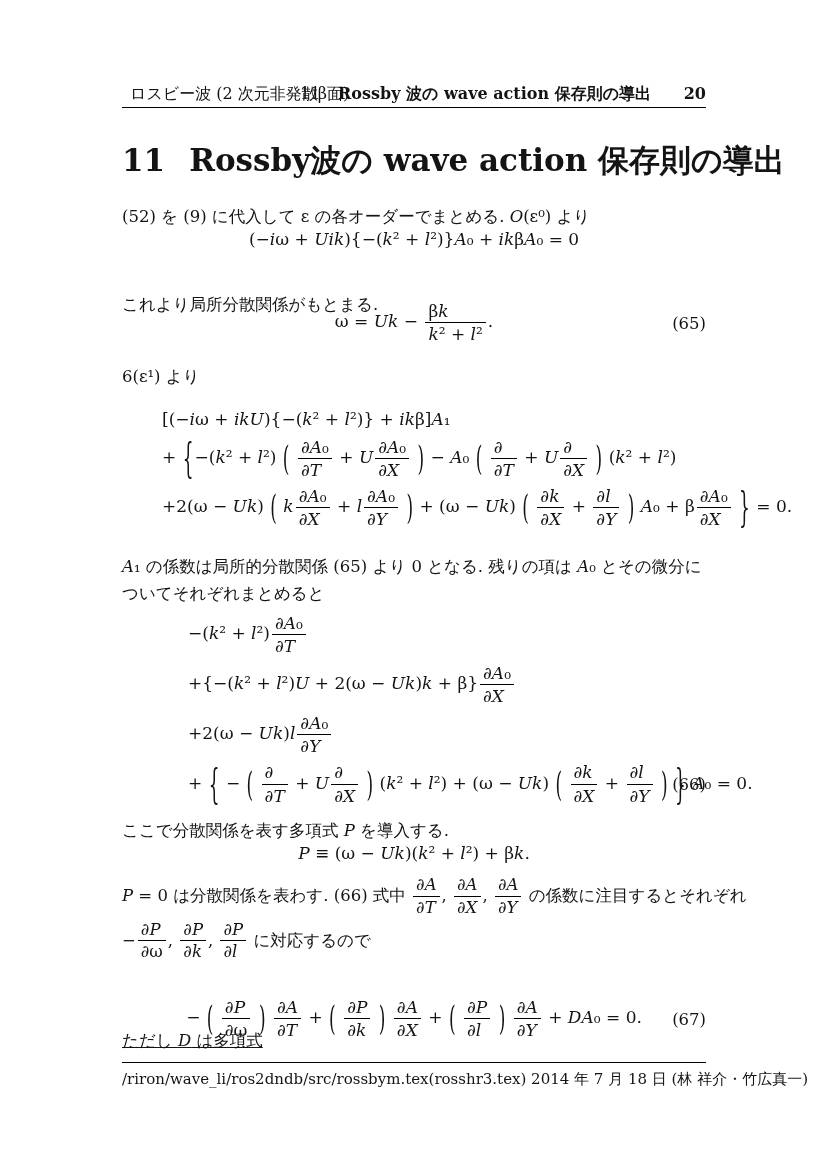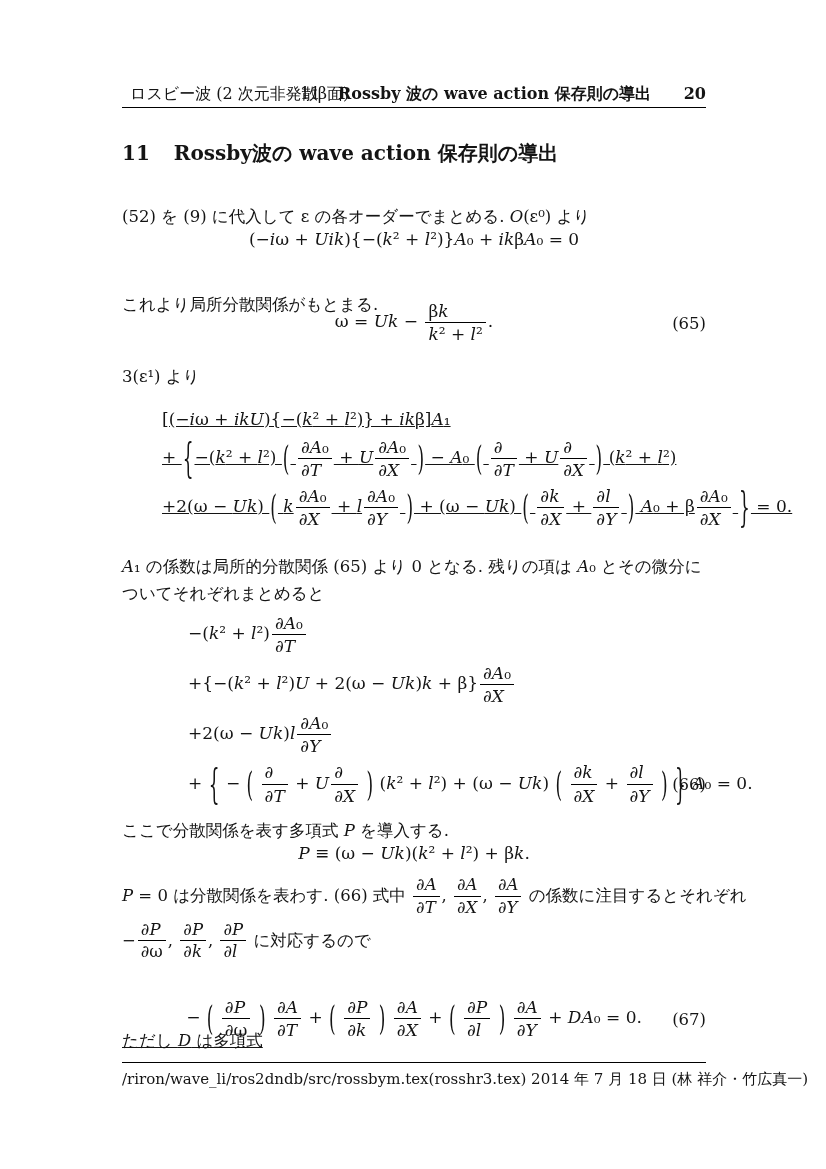--- a/index.html
+++ b/index.html
@@ -11,40 +11,40 @@
   .block{position:absolute;left:0;width:584px;}
 
   
   .b-header{top:84px;height:23px;border-bottom:1px solid #000;font-size:16px;}
   .run-left{position:absolute;left:8px;top:0;white-space:nowrap;}
   .run-num{position:absolute;left:178px;top:0;white-space:nowrap;}
   .run-title{position:absolute;left:216px;top:0;white-space:nowrap;font-weight:bold;}
   .pagenum{position:absolute;right:0;top:0;font-weight:bold;}
 
   
-  .b-title{top:140px;font-size:20px;font-weight:bold;white-space:nowrap;}
+  .b-title{top:140px;font-size:31px;font-weight:bold;white-space:nowrap;}
   .b-title .tnum{margin-right:24px;}
 
   
   .para{font-size:16.5px;line-height:27px;}
   .b-p1{top:186px;white-space:nowrap;}
   .b-p2{top:274px;white-space:nowrap;}
   .b-peps{top:346px;white-space:nowrap;}
   .b-p3{top:536px;}
   .b-p4{top:800px;white-space:nowrap;}
   .b-p5{top:874px;}
   .b-p5 .mline{white-space:nowrap;}
   .b-p6{top:1010px;white-space:nowrap;text-decoration:underline;}
 
   
   .eq{font-size:17px;line-height:27px;}
   .eq-center{text-align:center;}
   .b-eq0{top:226px;}
   .b-eq65{top:300px;}
-  .b-ord1{top:406px;text-decoration:underline;}
+  .b-ord1{top:406px;}
   .b-ord1 .eq-line{margin-left:40px;margin-bottom:3px;white-space:nowrap;}
   .b-eq66{top:612px;}
   .b-eq66 .eq-line{margin-left:66px;margin-bottom:4px;white-space:nowrap;}
   .b-defP{top:840px;}
   .b-eq67{top:950px;}
   .eq-row{position:relative;}
   .eq-num{position:absolute;right:0;top:50%;transform:translateY(-50%);font-size:16.5px;}
 
   
   i{font-style:italic;}
@@ -77,21 +77,21 @@
 
   <div class="block eq eq-center b-eq0">(−<i>i</i>ω + <i>Uik</i>){−(<i>k</i>² + <i>l</i>²)}<i>A</i>₀ + <i>ik</i>β<i>A</i>₀ = 0</div>
 
   <p class="block para b-p2">これより局所分散関係がもとまる.</p>
 
   <div class="block eq eq-row b-eq65">
     <div class="eq-center">ω = <i>Uk</i> − <span class="frac"><span class="fn">β<i>k</i></span><span class="fd"><i>k</i>² + <i>l</i>²</span></span>.</div>
     <span class="eq-num">(65)</span>
   </div>
 
-  <p class="block para b-peps">3(ε¹) より</p>
+  <p class="block para b-peps">6(ε¹) より</p>
 
   <div class="block eq b-ord1">
     <div class="eq-line">[(−<i>i</i>ω + <i>ikU</i>){−(<i>k</i>² + <i>l</i>²)} + <i>ik</i>β]<i>A</i>₁</div>
     <div class="eq-line">+ <span class="bd bb">{</span>−(<i>k</i>² + <i>l</i>²) <span class="bd">(</span> <span class="frac"><span class="fn">∂<i>A</i>₀</span><span class="fd">∂<i>T</i></span></span> + <i>U</i><span class="frac"><span class="fn">∂<i>A</i>₀</span><span class="fd">∂<i>X</i></span></span> <span class="bd">)</span> − <i>A</i>₀ <span class="bd">(</span> <span class="frac"><span class="fn">∂</span><span class="fd">∂<i>T</i></span></span> + <i>U</i><span class="frac"><span class="fn">∂</span><span class="fd">∂<i>X</i></span></span> <span class="bd">)</span> (<i>k</i>² + <i>l</i>²)</div>
     <div class="eq-line">+2(ω − <i>Uk</i>) <span class="bd">(</span> <i>k</i><span class="frac"><span class="fn">∂<i>A</i>₀</span><span class="fd">∂<i>X</i></span></span> + <i>l</i><span class="frac"><span class="fn">∂<i>A</i>₀</span><span class="fd">∂<i>Y</i></span></span> <span class="bd">)</span> + (ω − <i>Uk</i>) <span class="bd">(</span> <span class="frac"><span class="fn">∂<i>k</i></span><span class="fd">∂<i>X</i></span></span> + <span class="frac"><span class="fn">∂<i>l</i></span><span class="fd">∂<i>Y</i></span></span> <span class="bd">)</span> <i>A</i>₀ + β<span class="frac"><span class="fn">∂<i>A</i>₀</span><span class="fd">∂<i>X</i></span></span> <span class="bd bb">}</span> = 0.</div>
   </div>
 
   <p class="block para b-p3"><i>A</i>₁ の係数は局所的分散関係 (65) より 0 となる. 残りの項は <i>A</i>₀ とその微分についてそれぞれまとめると</p>
 
   <div class="block eq b-eq66">

